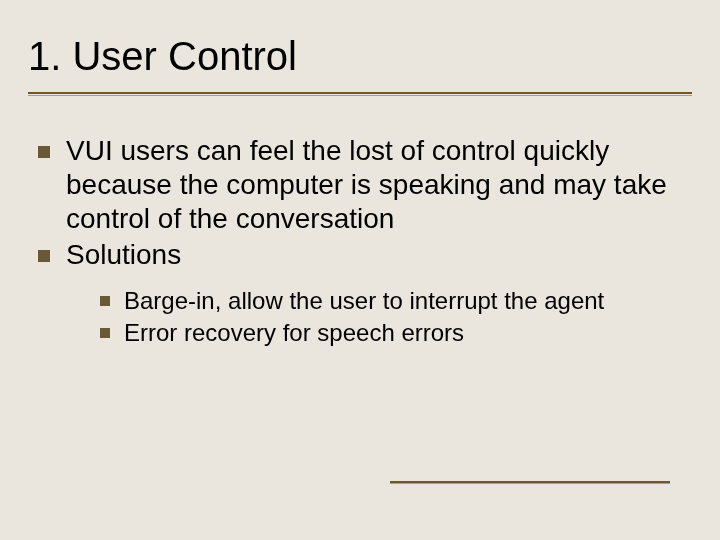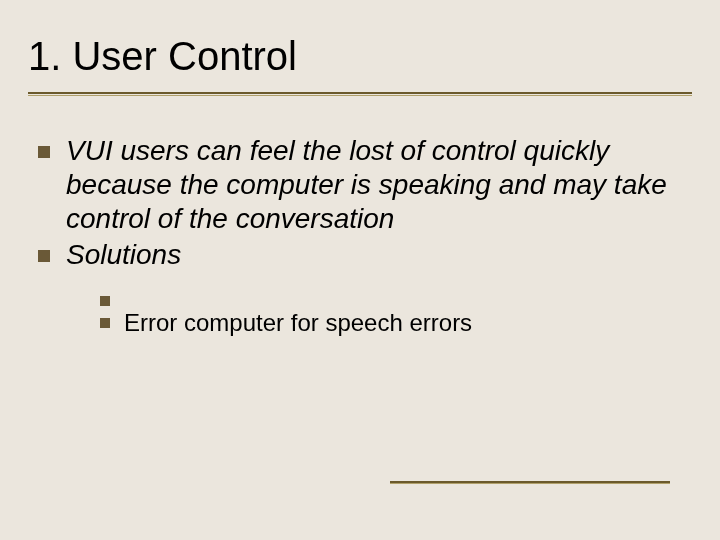--- a/index.html
+++ b/index.html
@@ -79,21 +79,20 @@
     width: 12px;
     height: 12px;
     background: #6a5937;
     flex-shrink: 0;
     margin-top: 12px;
     margin-right: 16px;
   }
   .lvl1 .text {
     font-size: 28px;
     line-height: 34px;
-    font-style: italic;
   }
   .lvl2-container {
     margin-left: 62px;
     margin-top: 14px;
   }
   .lvl2 {
     display: flex;
     margin-bottom: 2px;
   }
   .lvl2 .bullet {
@@ -129,24 +128,25 @@
     </div>
 
     <div class="lvl1">
       <div class="bullet"></div>
       <div class="text">Solutions</div>
     </div>
 
     <div class="lvl2-container">
       <div class="lvl2">
         <div class="bullet"></div>
+        <div class="text">Barge-in, allow the user to interrupt the agent</div>
       </div>
       <div class="lvl2">
         <div class="bullet"></div>
-        <div class="text">Error computer for speech errors</div>
+        <div class="text">Error recovery for speech errors</div>
       </div>
     </div>
 
   </div>
 
   <div class="footer-line">
     <div class="bar1"></div>
     <div class="bar2"></div>
   </div>
 

